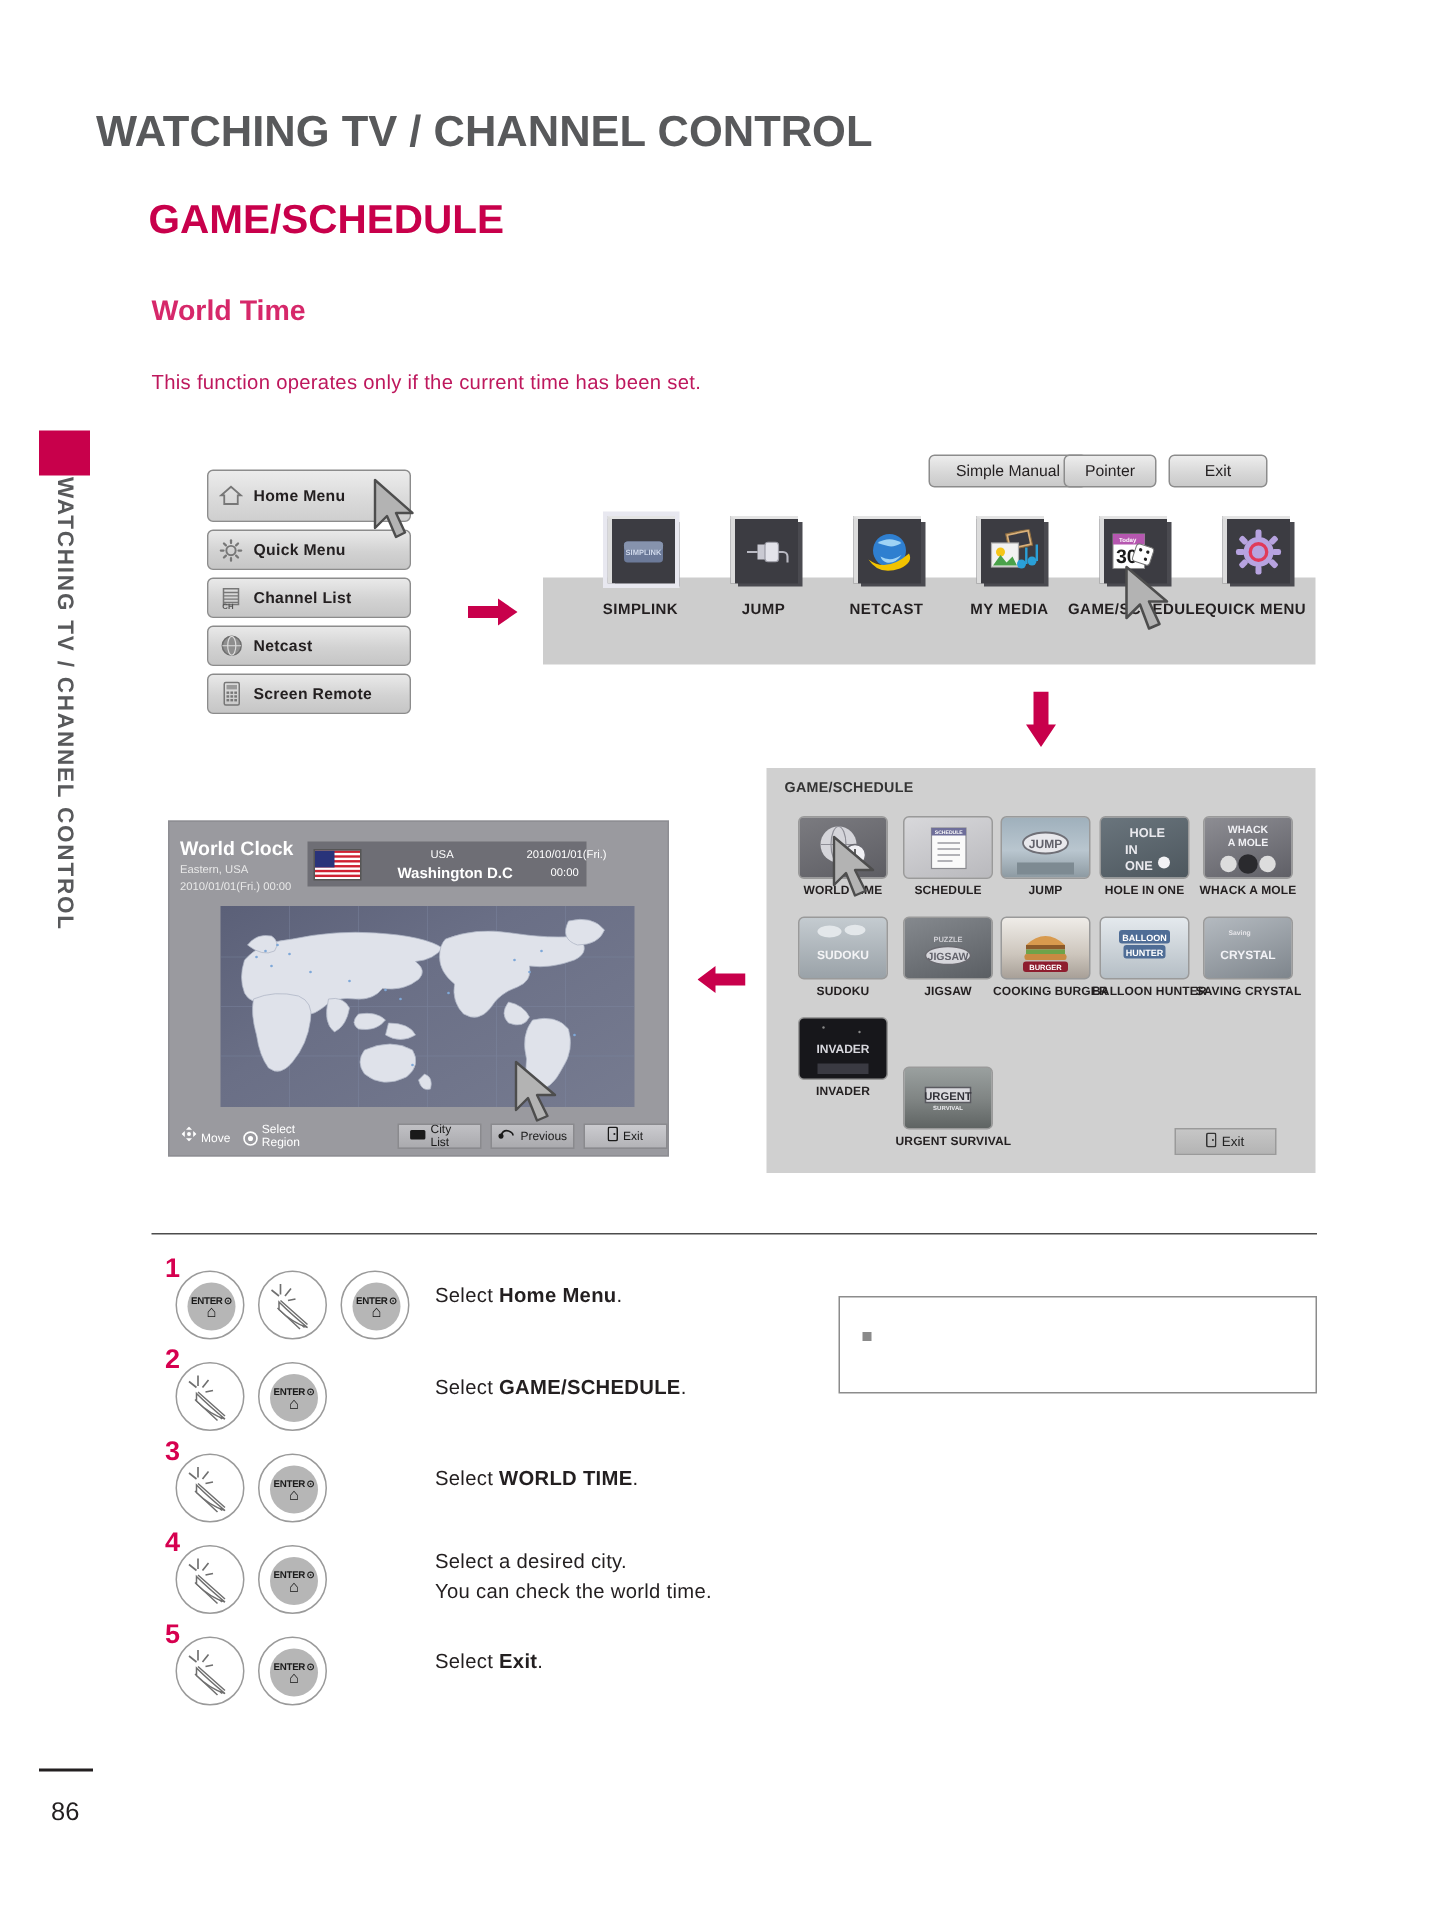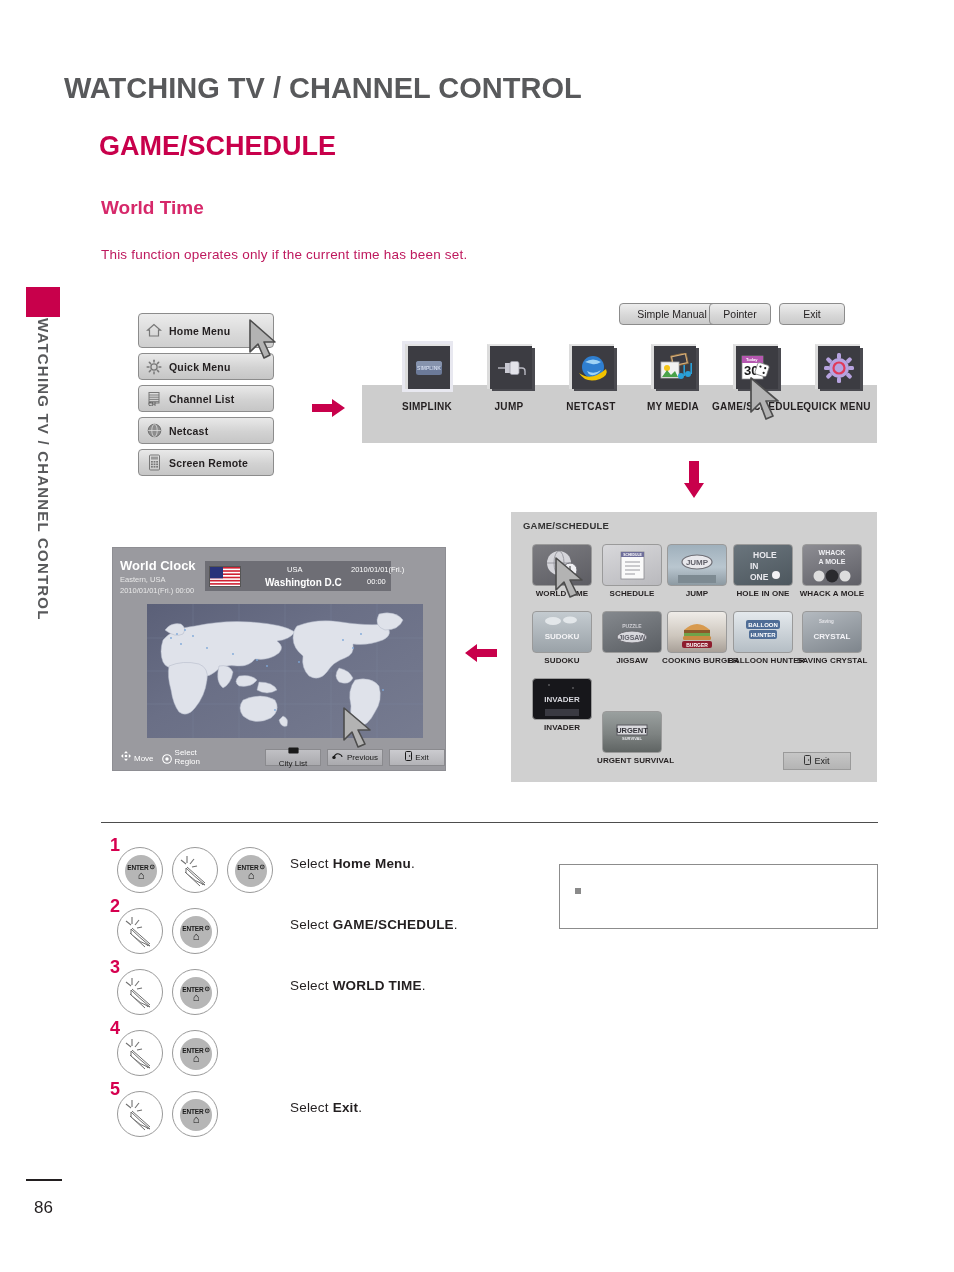--- a/index.html
+++ b/index.html
@@ -657,21 +657,21 @@
   <span class="wc-hint">
     <span>
       <svg width="10" height="10" viewBox="0 0 10 10">
           <circle cx="5" cy="5" r="4.3" fill="none" stroke="#fff" stroke-width="1.1"></circle>
           <circle cx="5" cy="5" r="1.7" fill="#fff"></circle>
         </svg>
     </span>
     <span>Select Region</span>
   </span>
 
-  <span class="wc-btn" style="margin-left:50px;flex-direction:column;">
+  <span class="wc-btn" style="margin-left:50px;">
     <span>
       <svg width="11" height="7" viewBox="0 0 11 7">
           <rect x="0.4" y="0.4" width="10.2" height="6.2" rx="1" fill="#1a1a1a"></rect>
         </svg>
     </span>
     <span>City List</span>
   </span>
   <span class="wc-btn">
     <span>
       <svg width="12" height="8" viewBox="0 0 12 8">
@@ -799,20 +799,24 @@
     </span>
     <span class="knob enter" style="left:68px;">
       <span class="inner">
         <span class="etext">
             <span>ENTER</span>
             <span>⊙</span>
           </span>
         <span class="ehome">⌂</span>
       </span>
     </span>
+    <span class="step-text two-line">
+      <span>Select a desired city.</span><br>
+      <span>You can check the world time.</span>
+    </span>
   </div>
 
   <div class="step">
     <span class="step-num">5</span>
     <span class="knob" style="left:13px;">
       <svg width="44" height="44" viewBox="0 0 44 44" style="position:absolute;left:0;top:0;">
         <g stroke="#6f6f6f" stroke-width="1.1" fill="none">
             <line x1="14" y1="8" x2="14" y2="15"></line>
             <line x1="8" y1="12" x2="13" y2="16"></line>
             <line x1="21" y1="11" x2="17" y2="16"></line>

